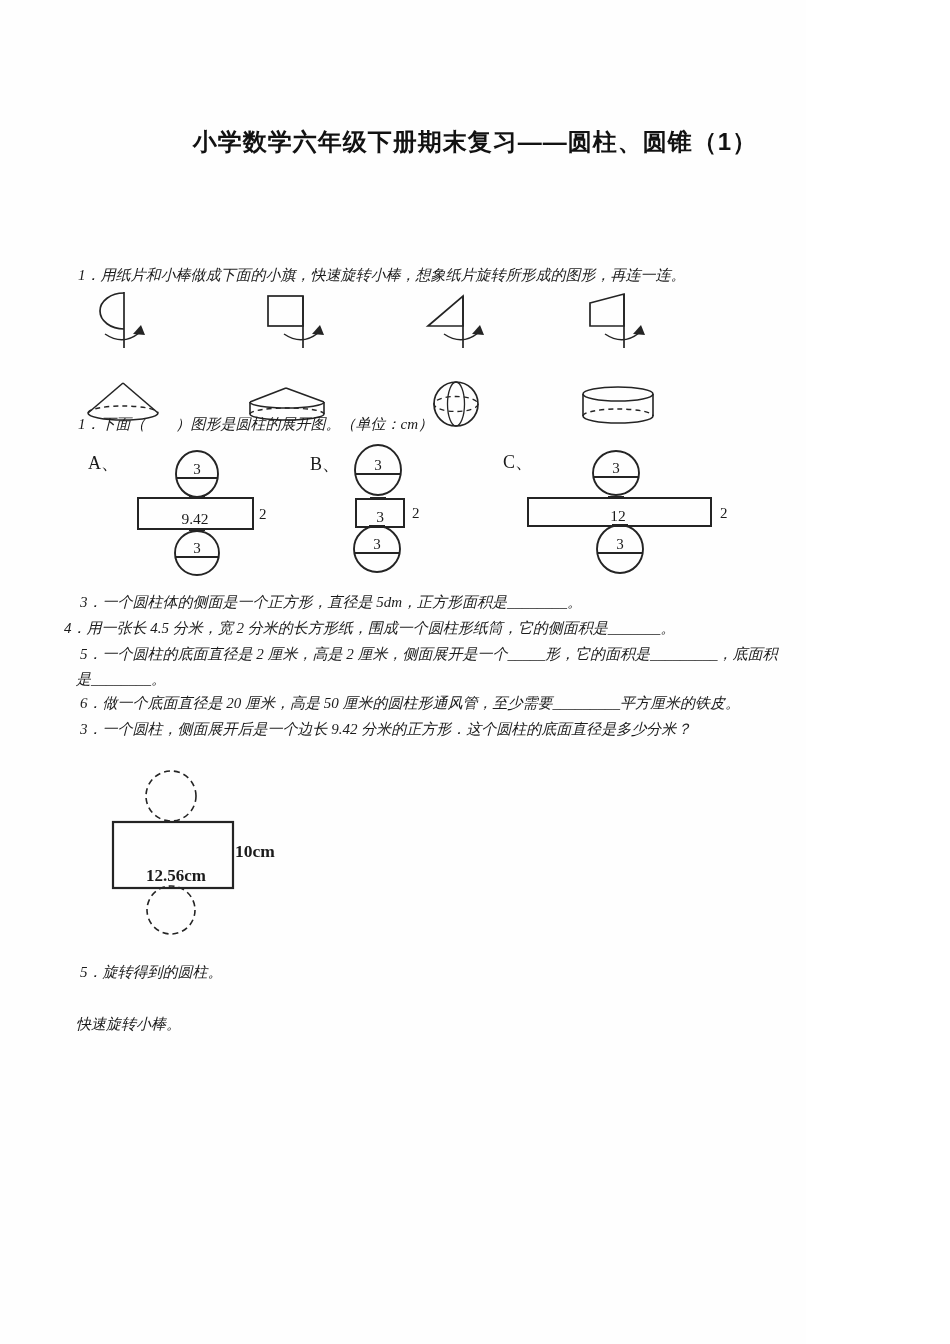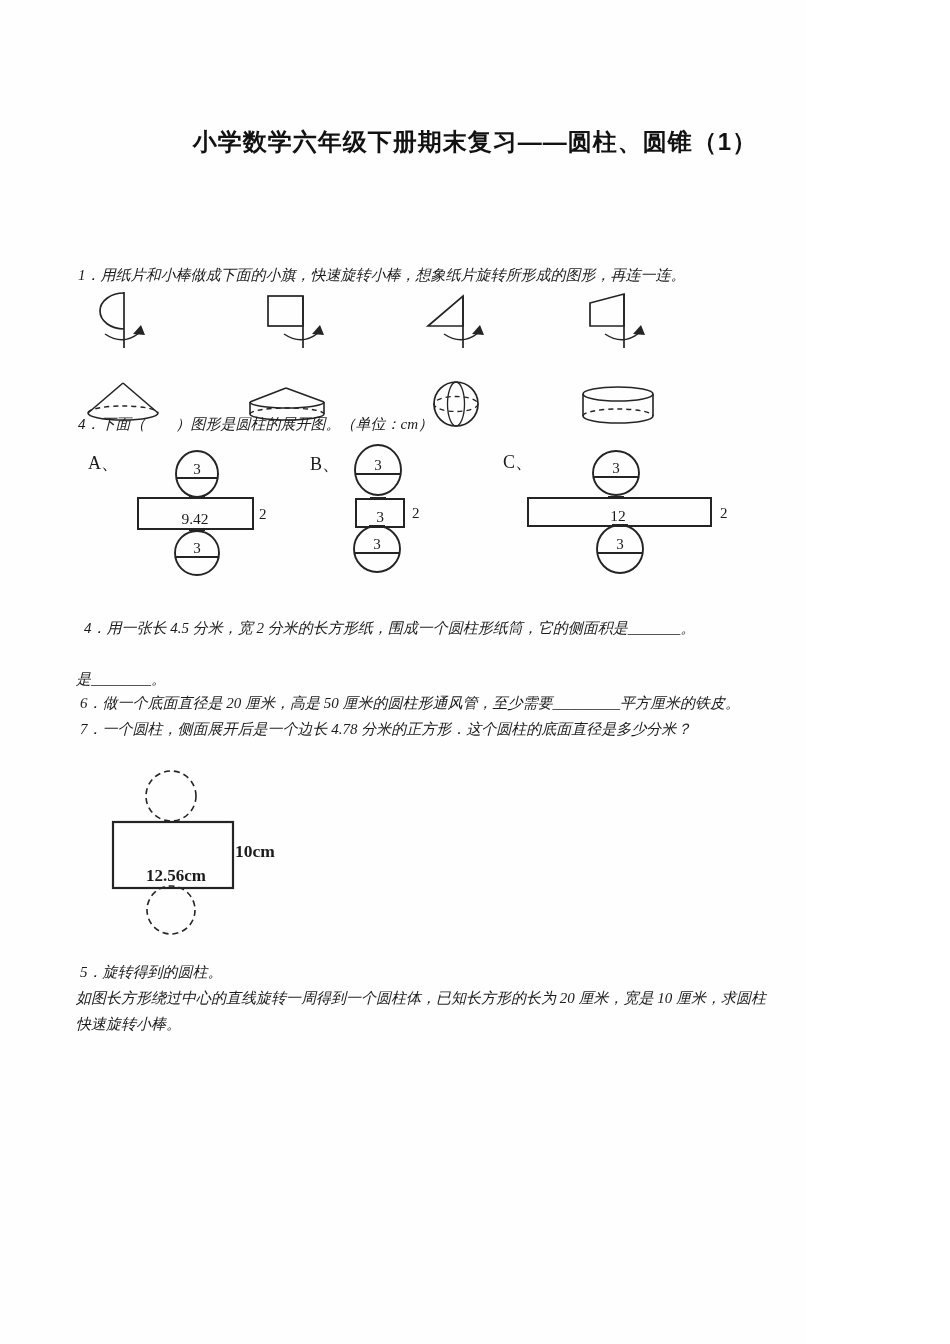--- a/index.html
+++ b/index.html
@@ -99,21 +99,21 @@
   </svg>
 
   <svg class="fig" style="left:579px;top:385px" width="78" height="42" viewBox="0 0 78 42">
     <ellipse class="ink" stroke-width="1.6" cx="39" cy="9" rx="35" ry="7"></ellipse>
     <line class="ink" stroke-width="1.6" x1="4" y1="9" x2="4" y2="31"></line>
     <line class="ink" stroke-width="1.6" x1="74" y1="9" x2="74" y2="31"></line>
     <path class="ink" stroke-width="1.6" d="M4,31 A35,7 0 0 0 74,31"></path>
     <path class="ink" stroke-width="1.4" stroke-dasharray="5,4" d="M4,31 A35,7 0 0 1 74,31"></path>
   </svg>
 
-  <p class="tl" style="top:415px">4．下面（　　）图形是圆柱的展开图。（单位：cm）</p>
+  <p class="tl" style="top:415px">1．下面（　　）图形是圆柱的展开图。（单位：cm）</p>
 
   <span class="optlabel" style="left:88px;top:451px">A、</span>
   <svg class="fig" style="left:85px;top:441px" width="190" height="140" viewBox="0 0 190 140">
     <ellipse class="ink" stroke-width="1.9" cx="112" cy="33" rx="21" ry="23"></ellipse>
     <line class="ink" stroke-width="1.9" x1="91" y1="37" x2="133" y2="37"></line>
     <text x="112" y="33" font-size="15" text-anchor="middle">3</text>
     <line class="ink" stroke-width="3" x1="104" y1="56.5" x2="120" y2="56.5"></line>
     <rect class="ink" stroke-width="2" x="53" y="57" width="115" height="31"></rect>
     <text x="110" y="83" font-size="15.5" text-anchor="middle">9.42</text>
     <text x="174" y="78" font-size="15">2</text>
@@ -146,30 +146,31 @@
     <line class="ink" stroke-width="3" x1="108" y1="56.5" x2="124" y2="56.5"></line>
     <rect class="ink" stroke-width="2" x="28" y="57" width="183" height="28"></rect>
     <text x="118" y="80" font-size="15.5" text-anchor="middle">12</text>
     <text x="220" y="77" font-size="15">2</text>
     <line class="ink" stroke-width="3" x1="112" y1="84.5" x2="128" y2="84.5"></line>
     <ellipse class="ink" stroke-width="1.9" cx="120" cy="108" rx="23" ry="24"></ellipse>
     <line class="ink" stroke-width="1.9" x1="97" y1="112" x2="143" y2="112"></line>
     <text x="120" y="108" font-size="15" text-anchor="middle">3</text>
   </svg>
 
-  <p class="tl" style="top:619px;left:84px">4．用一张长 4.5 分米，宽 2 分米的长方形纸，围成一个圆柱形纸筒，它的侧面积是_______。</p>
+  <p class="tl" style="top:593px;left:80px">3．一个圆柱体的侧面是一个正方形，直径是 5dm，正方形面积是________。</p>
+  <p class="tl" style="top:619px;left:64px">4．用一张长 4.5 分米，宽 2 分米的长方形纸，围成一个圆柱形纸筒，它的侧面积是_______。</p>
+  <p class="tl" style="top:645px;left:80px">5．一个圆柱的底面直径是 2 厘米，高是 2 厘米，侧面展开是一个_____形，它的面积是_________，底面积</p>
   <p class="tl cont" style="top:670px">是________。</p>
   <p class="tl" style="top:694px;left:80px">6．做一个底面直径是 20 厘米，高是 50 厘米的圆柱形通风管，至少需要_________平方厘米的铁皮。</p>
-  <p class="tl" style="top:720px;left:80px">7．一个圆柱，侧面展开后是一个边长 4.78 分米的正方形．这个圆柱的底面直径是多少分米？</p>
+  <p class="tl" style="top:720px;left:80px">3．一个圆柱，侧面展开后是一个边长 9.42 分米的正方形．这个圆柱的底面直径是多少分米？</p>
 
   <svg class="fig" style="left:110px;top:768px" width="205" height="172" viewBox="0 0 205 172">
     <circle class="ink" stroke-width="1.6" stroke-dasharray="6,4" cx="61" cy="28" r="25"></circle>
     <rect class="ink" stroke-width="2.2" x="3" y="54" width="120" height="66"></rect>
     <text class="netlabel" x="66" y="113" font-size="17" text-anchor="middle">12.56cm</text>
     <text class="netlabel" x="125" y="89" font-size="17.5">10cm</text>
     <circle class="ink" stroke-width="1.6" stroke-dasharray="6,4" cx="61" cy="142" r="24"></circle>
   </svg>
 
   <p class="tl" style="top:963px;left:80px">5．旋转得到的圆柱。</p>
-  <p class="tl cont" style="top:989px">如图长方形绕过中心的直线旋转一周得到一个圆柱体，已知长方形的长为 20 厘米，宽是 10 厘米，求圆柱</p>
   <p class="tl cont" style="top:1015px">快速旋转小棒。</p>
 
 </div>
 
 </body></html>

